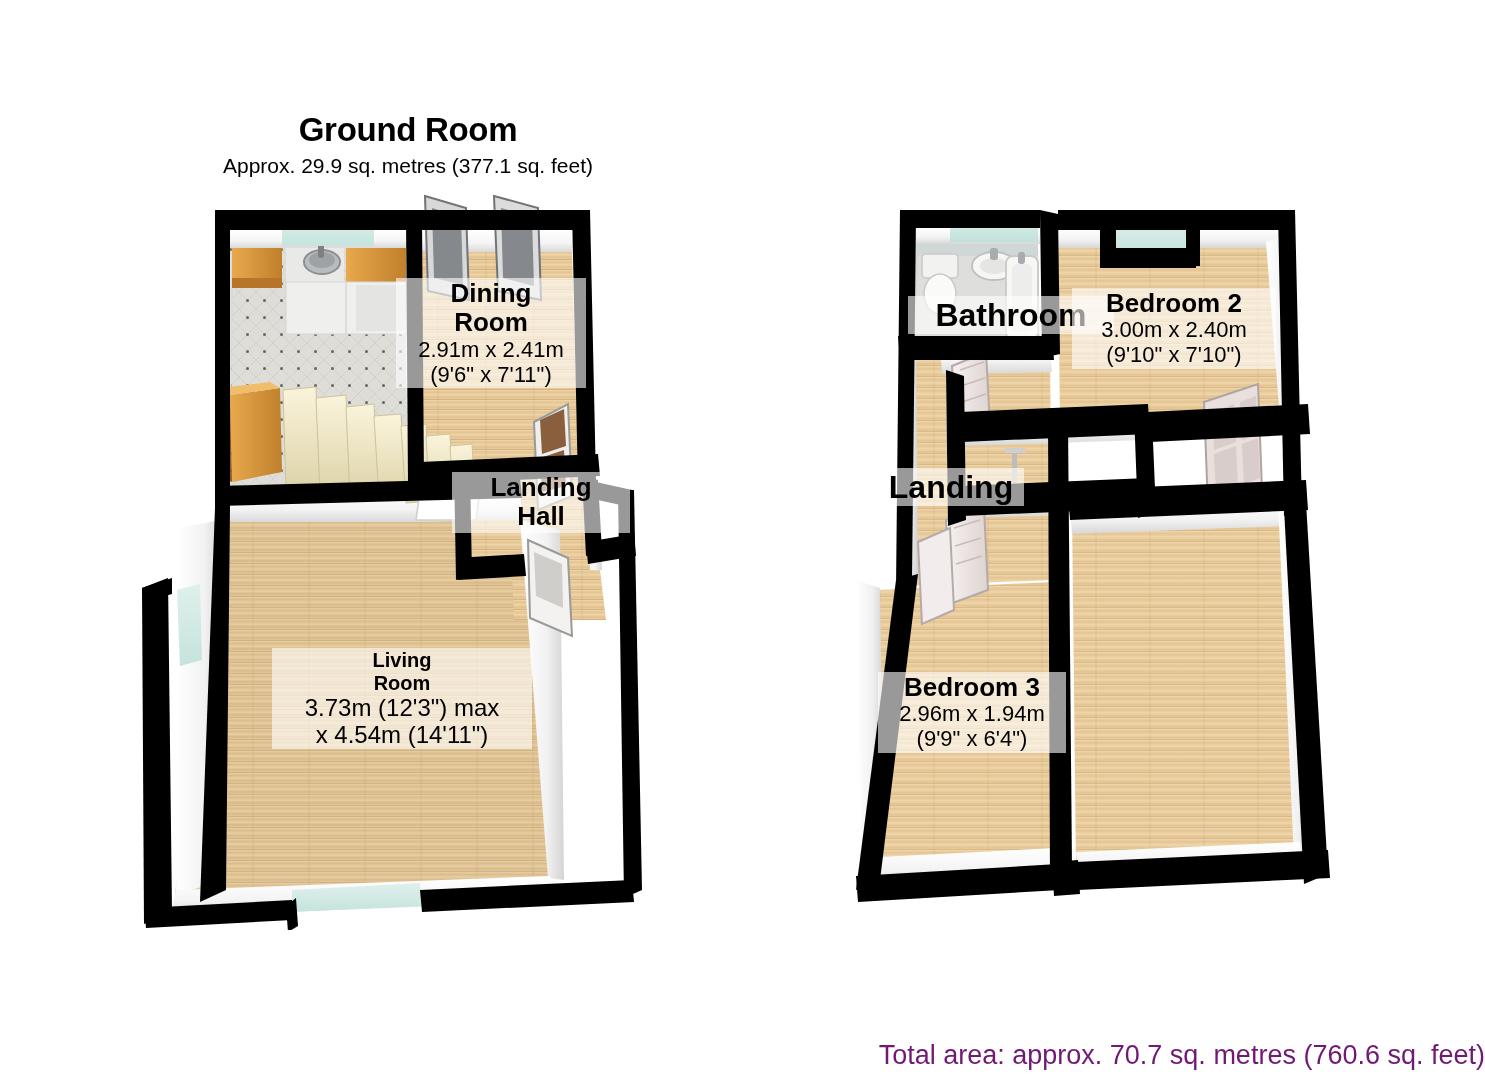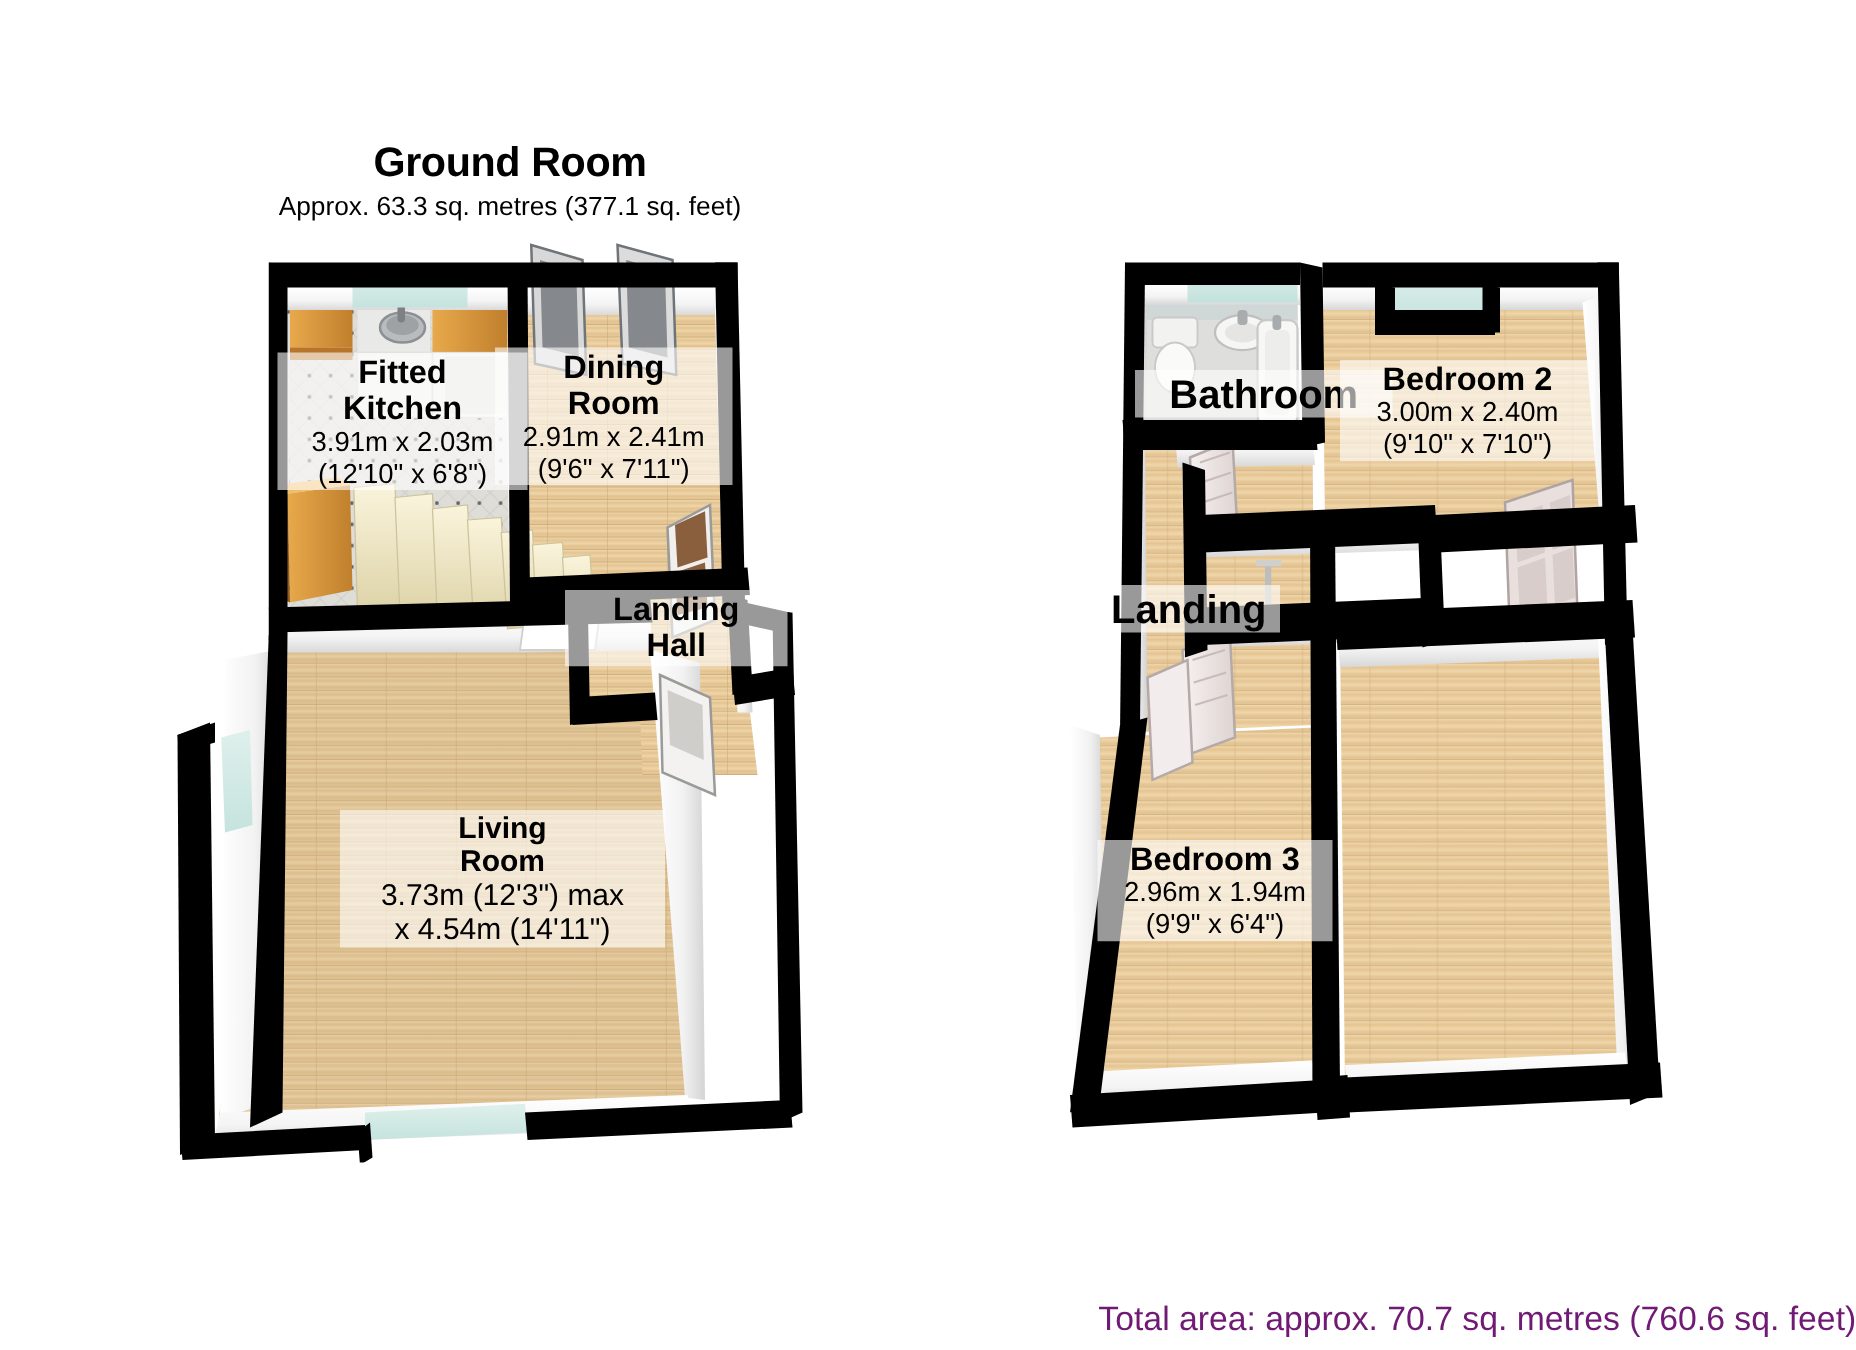--- a/index.html
+++ b/index.html
@@ -73,21 +73,21 @@
   .room-label .rl-name {
     font-weight: bold;
     display: block;
   }
   .room-label .rl-dim {
     display: block;
     font-weight: normal;
   }
 
   
-  .sz-lg .rl-name { font-size: 24px; }
+  .sz-lg .rl-name { font-size: 20px; }
   .sz-lg .rl-dim  { font-size: 24px; }
   .sz-md .rl-name { font-size: 26px; }
   .sz-md .rl-dim  { font-size: 22px; }
   .sz-sm .rl-name { font-size: 32px; }
 
   
   #lbl-kitchen      { left: 222px; top: 282px; width: 190px; }
   #lbl-dining       { left: 396px; top: 278px; width: 180px; }
   #lbl-living       { left: 272px; top: 648px; width: 250px; }
   #lbl-entrance     { left: 452px; top: 472px; width: 168px; }
@@ -98,21 +98,21 @@
   #lbl-bedroom3     { left: 878px; top: 672px; width: 178px; }
   #lbl-master       { left: 1090px; top: 622px; width: 182px; }
 </style>
 </head>
 <body>
 
 <div class="plan-page">
 
   <div class="floor-heading" id="gf-heading">
     <div class="ft">Ground Room</div>
-    <div class="fa">Approx. 63.3 sq. metres (377.1 sq. feet)</div>
+    <div class="fa">Approx. 29.9 sq. metres (377.1 sq. feet)</div>
   </div>
 
   <div class="floor-heading" id="ff-heading">
   </div>
 
   <svg class="floor-svg" id="gf-svg" width="540" height="740" viewBox="0 0 540 740">
     <defs>
       <linearGradient id="woodG" x1="0" y1="0" x2="0" y2="1">
         <stop offset="0%" stop-color="#efd7ab"></stop>
         <stop offset="22%" stop-color="#e4c391"></stop>
@@ -465,26 +465,20 @@
       <polygon points="334,222 352,228 356,322 338,328"></polygon>
 
       <polygon points="348,222 508,214 510,244 350,252"></polygon>
 
       <polygon points="248,228 268,234 272,680 250,688"></polygon>
 
       <polygon points="268,300 506,290 508,320 270,330"></polygon>
     </g>
   </svg>
 
-  <div class="room-label sz-md" id="lbl-kitchen">
-    <span class="rl-name">Fitted</span>
-    <span class="rl-name">Kitchen</span>
-    <span class="rl-dim">3.91m x 2.03m</span>
-    <span class="rl-dim">(12'10" x 6'8")</span>
-  </div>
 
   <div class="room-label sz-md" id="lbl-dining">
     <span class="rl-name">Dining</span>
     <span class="rl-name">Room</span>
     <span class="rl-dim">2.91m x 2.41m</span>
     <span class="rl-dim">(9'6" x 7'11")</span>
   </div>
 
   <div class="room-label sz-md" id="lbl-entrance">
     <span class="rl-name">Landing</span>

